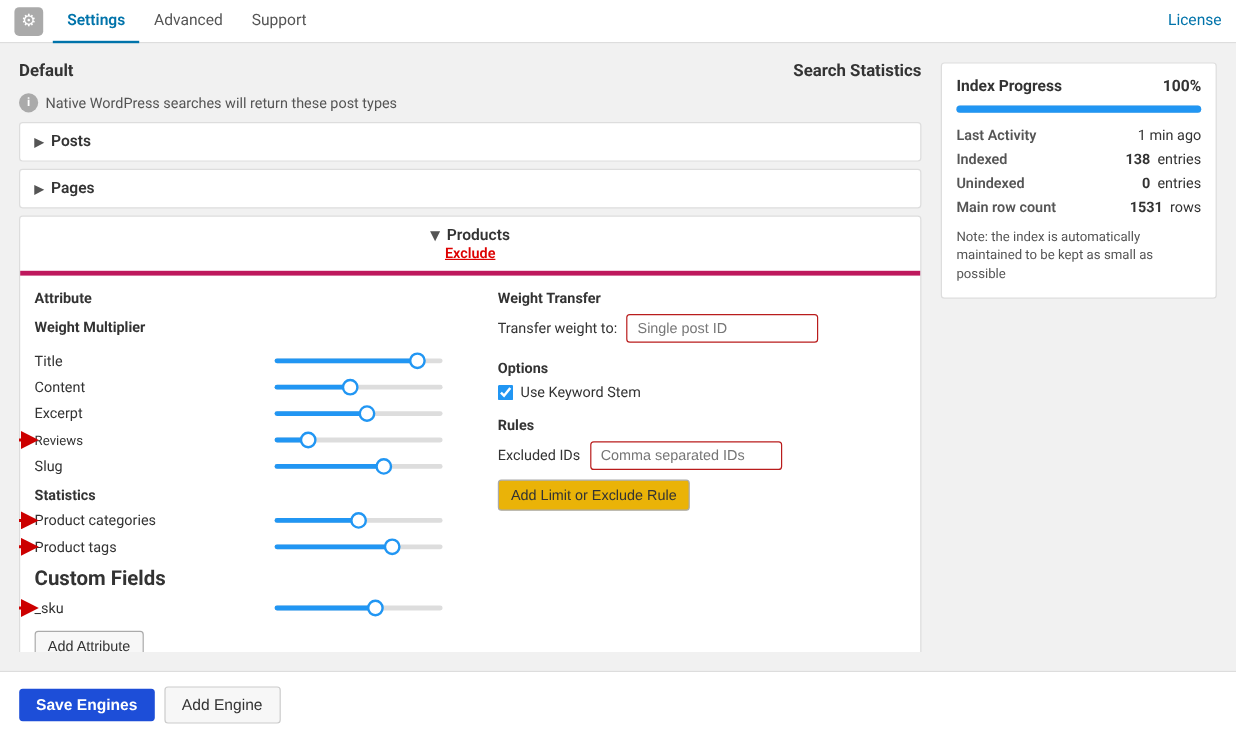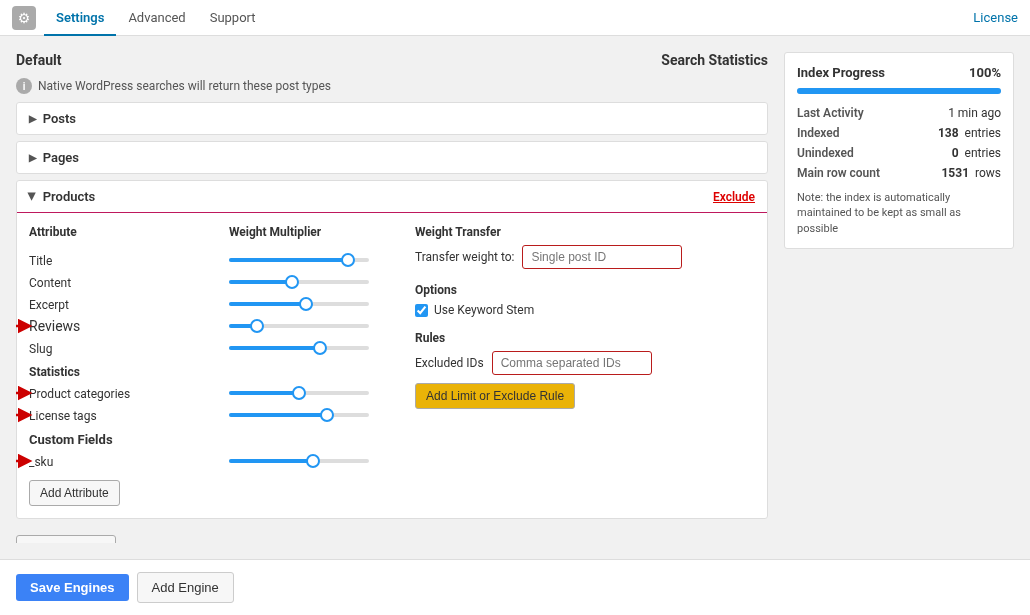--- a/index.html
+++ b/index.html
@@ -140,21 +140,22 @@
       border-radius: 3px;
     }
     .products-header {
       padding: 8px 12px;
       font-weight: 600;
       cursor: pointer;
       display: flex;
       align-items: center;
       justify-content: space-between;
       font-size: 13px;
-      border-bottom: 1px solid #be185d;
+      border-bottom: 4px solid #be185d;
+      flex-direction: column;
     }
     .products-header-left {
       display: flex;
       align-items: center;
       gap: 6px;
     }
     .exclude-link {
       color: #d00;
       font-size: 12px;
       cursor: pointer;
@@ -267,21 +268,21 @@
     .bottom-bar {
       background: #fff;
       border-top: 1px solid #ddd;
       padding: 10px 16px;
       display: flex;
       gap: 8px;
       height: 56px;
       align-items: center;
     }
     .btn-primary {
-      background: #3b82f6;
+      background: #1d4ed8;
       color: #fff;
       border: none;
       border-radius: 3px;
       padding: 6px 14px;
       font-size: 13px;
       cursor: pointer;
       font-weight: 600;
     }
     .btn-secondary {
       background: #f7f7f7;
@@ -381,21 +382,21 @@
         <div class="products-header-left">
           <span class="collapsible-arrow open">▶</span>
           <span>Products</span>
         </div>
         <span class="exclude-link">Exclude</span>
       </div>
 
       <div class="products-content">
 
         <div style="display:flex; flex-direction:column; width: 370px;">
-          <div style="display:flex;">
+          <div style="display:flex;flex-direction:column;">
             <div class="attributes-col">
               <div class="col-header">Attribute</div>
             </div>
             <div class="weight-col">
               <div class="col-header">Weight Multiplier</div>
             </div>
           </div>
 
           <div>
             
@@ -445,21 +446,21 @@
 
               <svg width="50" height="20" style="position:absolute; left:-48px; top:50%; transform:translateY(-50%); overflow:visible;">
                 <defs>
                   <marker id="arrowhead1" markerWidth="6" markerHeight="6" refX="3" refY="3" orient="auto">
                     <polygon points="0 0, 6 3, 0 6" fill="#cc0000"></polygon>
                   </marker>
                 </defs>
                 <line x1="0" y1="10" x2="44" y2="10" stroke="#cc0000" stroke-width="2.5" marker-end="url(#arrowhead1)"></line>
               </svg>
               <div class="attributes-col">
-                <span style="font-size:14px;">Reviews</span>
+                <span style="font-size:11px;">Reviews</span>
               </div>
               <div class="weight-col">
                 <div class="slider-wrapper">
                   <div class="slider-track">
                     <div class="slider-fill" style="width:20%;"></div>
                     <div class="slider-thumb" style="left:calc(20% - 7px);"></div>
                   </div>
                 </div>
               </div>
             </div>
@@ -508,34 +509,34 @@
             <div style="display:flex; align-items:center; padding: 3px 0; position:relative;">
               <svg width="50" height="20" style="position:absolute; left:-48px; top:50%; transform:translateY(-50%); overflow:visible;">
                 <defs>
                   <marker id="arrowhead3" markerWidth="6" markerHeight="6" refX="3" refY="3" orient="auto">
                     <polygon points="0 0, 6 3, 0 6" fill="#cc0000"></polygon>
                   </marker>
                 </defs>
                 <line x1="0" y1="10" x2="44" y2="10" stroke="#cc0000" stroke-width="2.5" marker-end="url(#arrowhead3)"></line>
               </svg>
               <div class="attributes-col">
-                <span style="font-size:12px;">License tags</span>
+                <span style="font-size:12px;">Product tags</span>
               </div>
               <div class="weight-col">
                 <div class="slider-wrapper">
                   <div class="slider-track">
                     <div class="slider-fill" style="width:70%;"></div>
                     <div class="slider-thumb" style="left:calc(70% - 7px);"></div>
                   </div>
                 </div>
               </div>
             </div>
 
             
-            <div style="padding: 6px 0 3px 0; font-weight:700; font-size:13px;">Custom Fields</div>
+            <div style="padding: 6px 0 3px 0; font-weight:700; font-size:17px;">Custom Fields</div>
 
             
             <div style="display:flex; align-items:center; padding: 3px 0; position:relative;">
               <svg width="50" height="20" style="position:absolute; left:-48px; top:50%; transform:translateY(-50%); overflow:visible;">
                 <defs>
                   <marker id="arrowhead4" markerWidth="6" markerHeight="6" refX="3" refY="3" orient="auto">
                     <polygon points="0 0, 6 3, 0 6" fill="#cc0000"></polygon>
                   </marker>
                 </defs>
                 <line x1="0" y1="10" x2="44" y2="10" stroke="#cc0000" stroke-width="2.5" marker-end="url(#arrowhead4)"></line>

